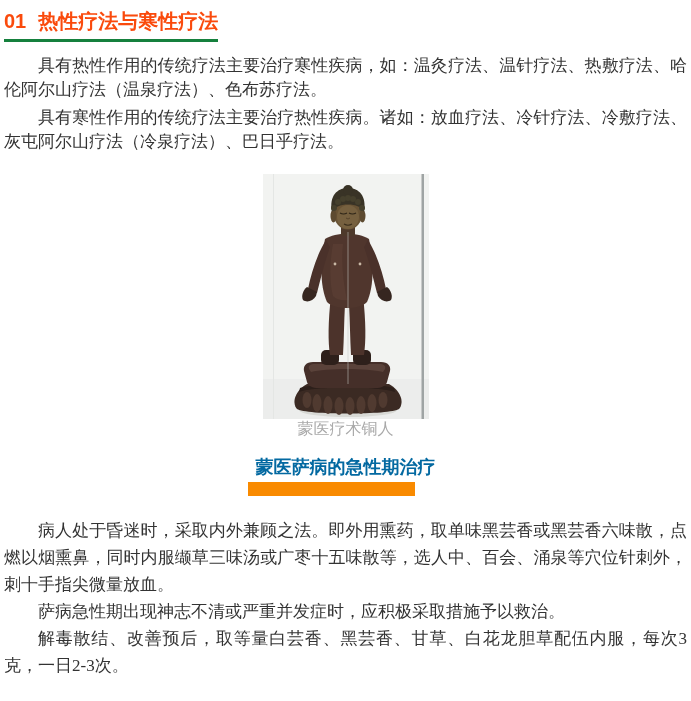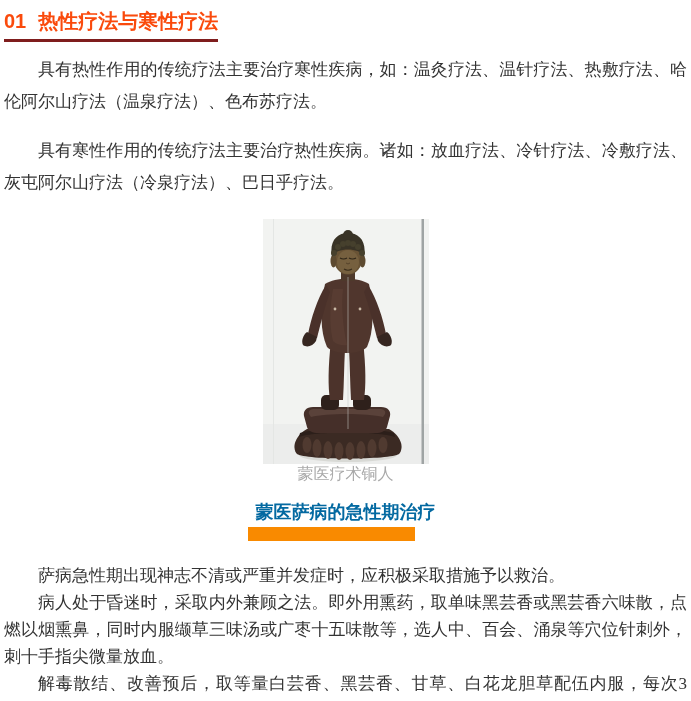--- a/index.html
+++ b/index.html
@@ -9,41 +9,41 @@
     overflow: hidden;
     font-family: "Liberation Serif", "DejaVu Serif", serif;
     color: #333333;
   }
   .content { padding: 8px 4px 0 4px; }
 
   
   .sec-header {
     display: inline-block;
     min-width: 188px;
-    border-bottom: 3px solid #7f1d1d;
+    border-bottom: 3px solid #15803d;
     padding-bottom: 4px;
     white-space: nowrap;
   }
   .sec-header .num {
     font-family: "Liberation Sans", "DejaVu Sans", sans-serif;
     font-weight: bold; font-size: 20px; color: #fa4a0c;
     margin-right: 12px;
   }
   .sec-header .ttl {
     font-weight: bold; font-size: 20px; color: #fa4a0c;
   }
 
   
   p.body-text {
-    font-size: 17px; line-height: 32px;
+    font-size: 17px; line-height: 24px;
     text-align: justify; text-indent: 2em;
     margin: 0; color: #333333;
   }
   #p-intro-1 { margin-top: 12px; }
-  #p-intro-2 { margin-top: 17px; }
+  #p-intro-2 { margin-top: 4px; }
 
   
   .figure-wrap { margin-top: 20px; text-align: center; }
   .figure-wrap svg { display: block; margin: 0 auto; }
   .fig-caption {
     font-size: 16px; line-height: 20px;
     color: #a9a9a9; text-align: center;
   }
 
   
@@ -150,18 +150,18 @@
     </svg>
     <div class="fig-caption">蒙医疗术铜人</div>
   </div>
 
   
   <div class="sub-title">蒙医萨病的急性期治疗</div>
   <div class="orange-bar"></div>
 
   
   <div class="bottom-block">
+    <p class="body-text">病人处于昏迷时，采取内外兼顾之法。即外用熏药，取单味黑芸香或黑芸香六味散，点燃以烟熏鼻，同时内服缬草三味汤或广枣十五味散等，选人中、百会、涌泉等穴位针刺外，刺十手指尖微量放血。</p>
     <p class="body-text">萨病急性期出现神志不清或严重并发症时，应积极采取措施予以救治。</p>
-    <p class="body-text">病人处于昏迷时，采取内外兼顾之法。即外用熏药，取单味黑芸香或黑芸香六味散，点燃以烟熏鼻，同时内服缬草三味汤或广枣十五味散等，选人中、百会、涌泉等穴位针刺外，刺十手指尖微量放血。</p>
     <p class="body-text">解毒散结、改善预后，取等量白芸香、黑芸香、甘草、白花龙胆草配伍内服，每次3克，一日2-3次。</p>
   </div>
 
 </div>
 
 </body></html>

